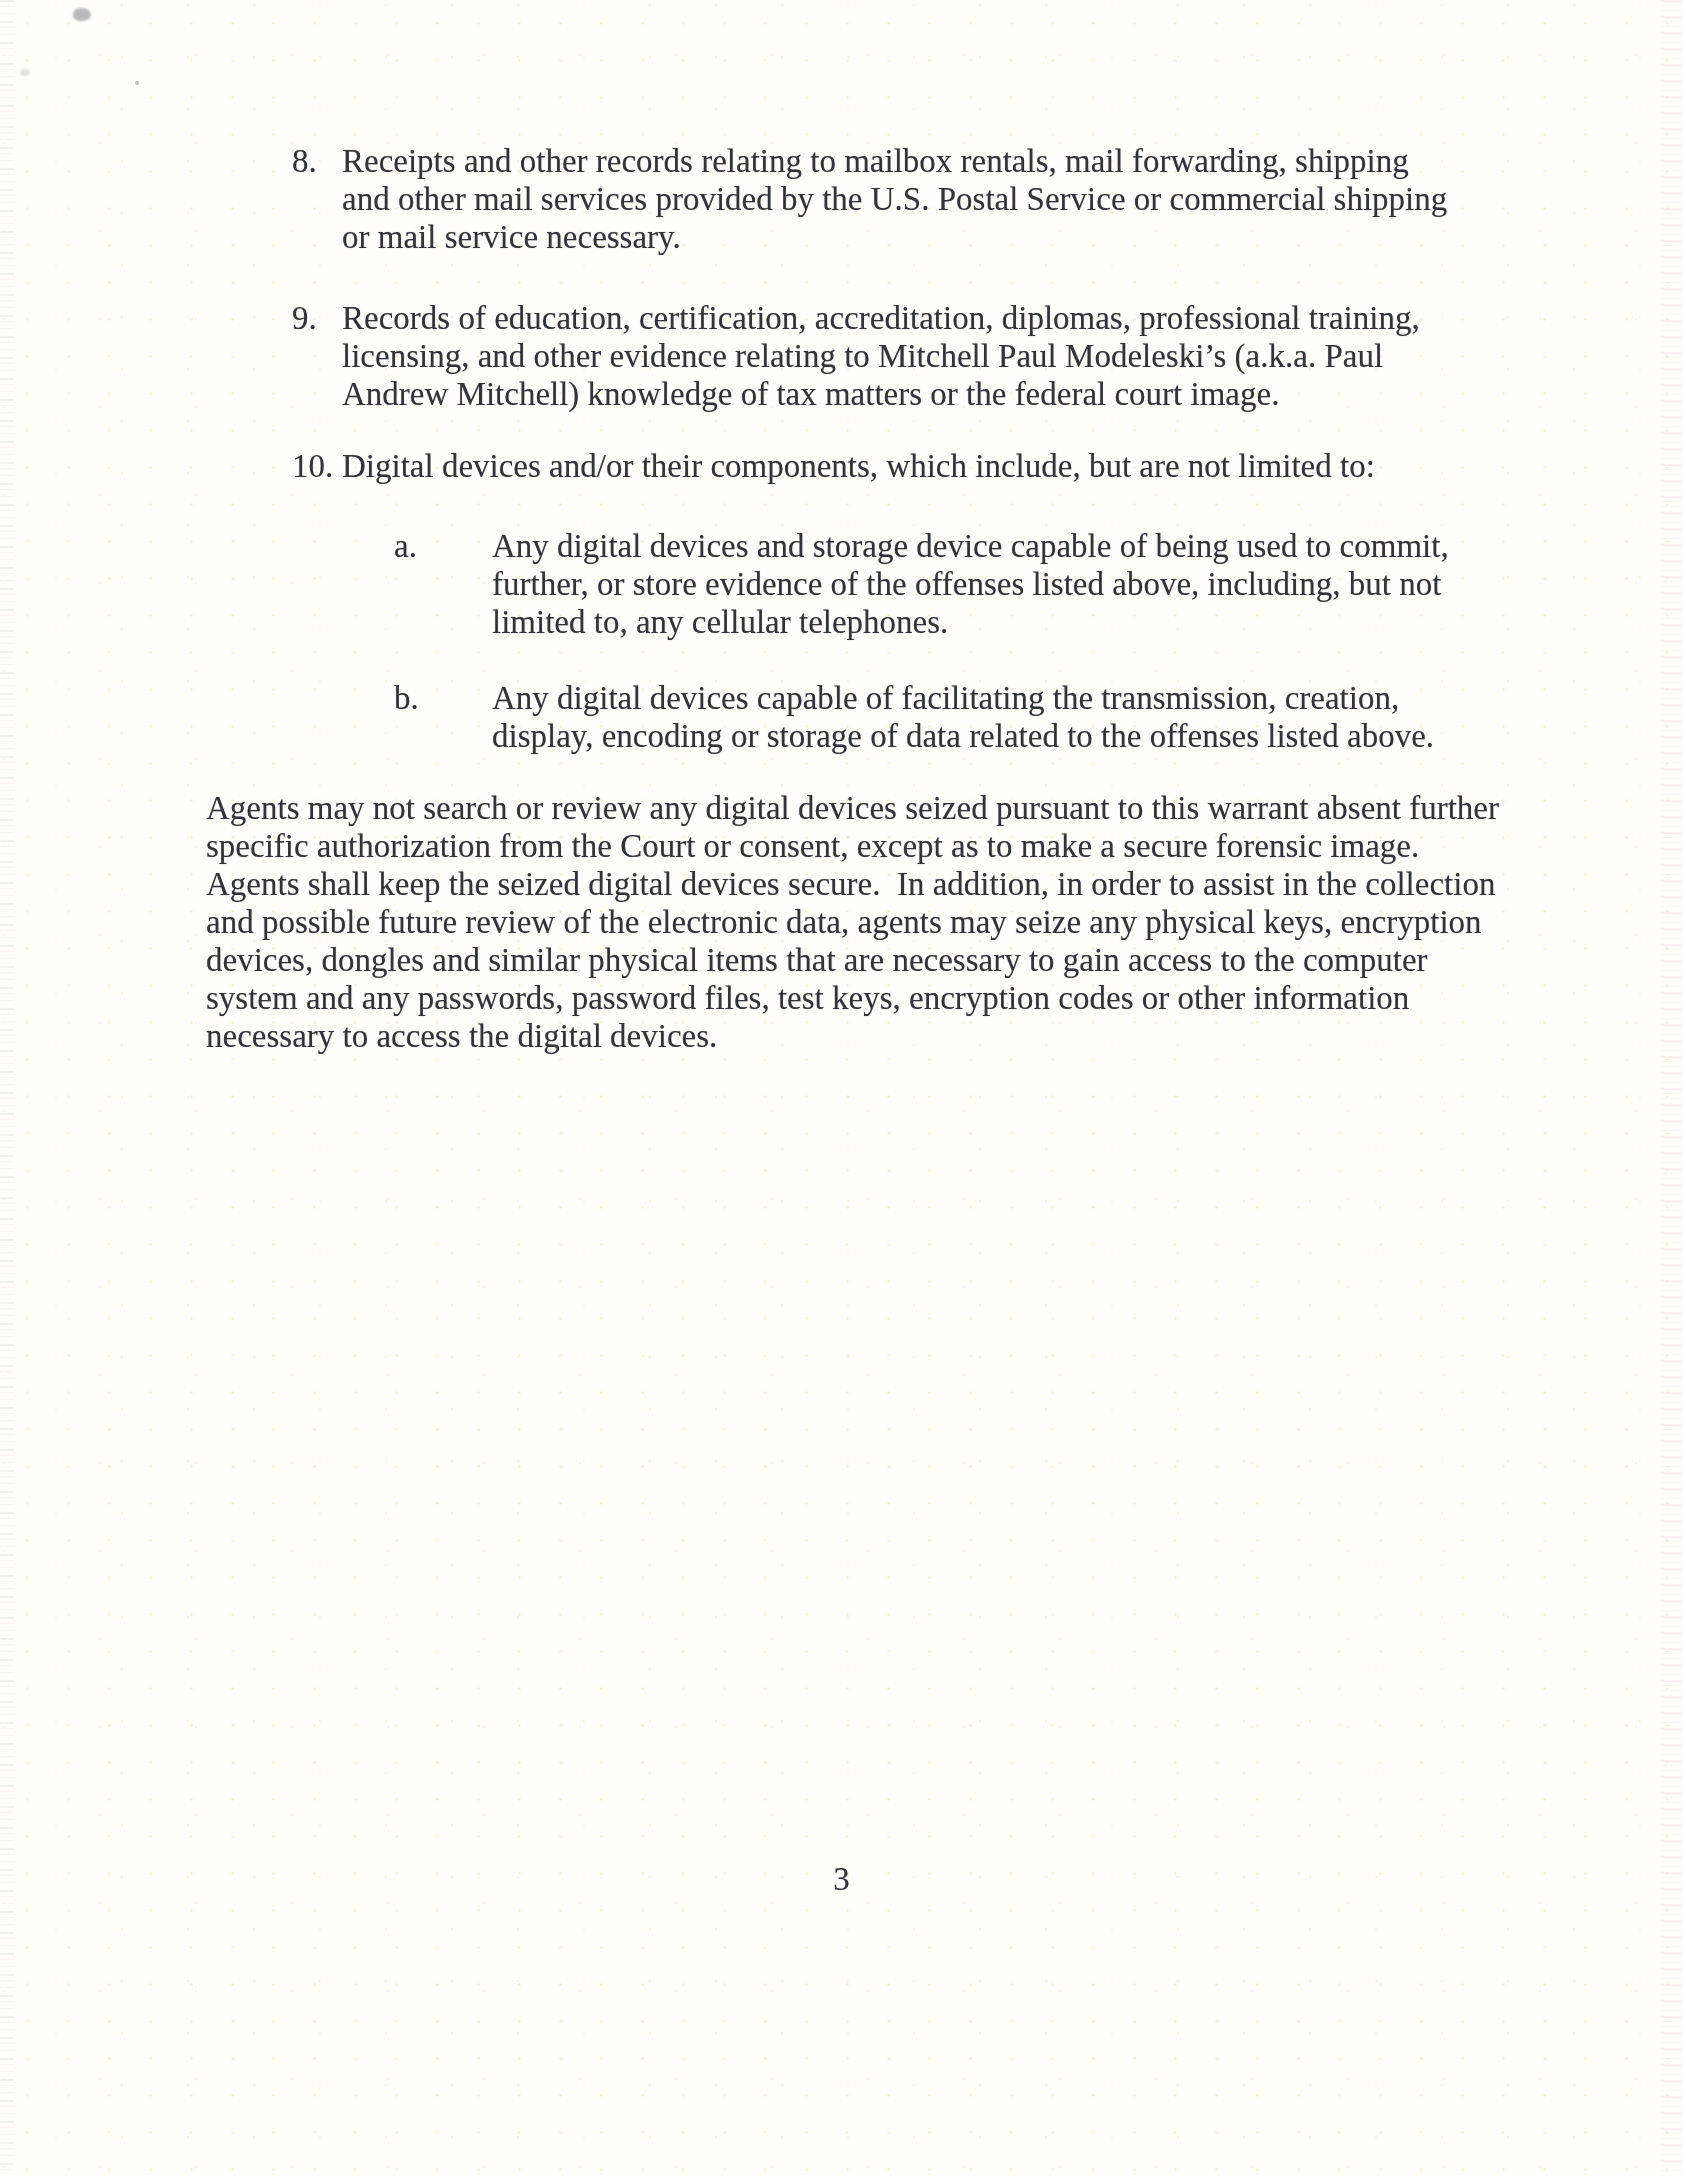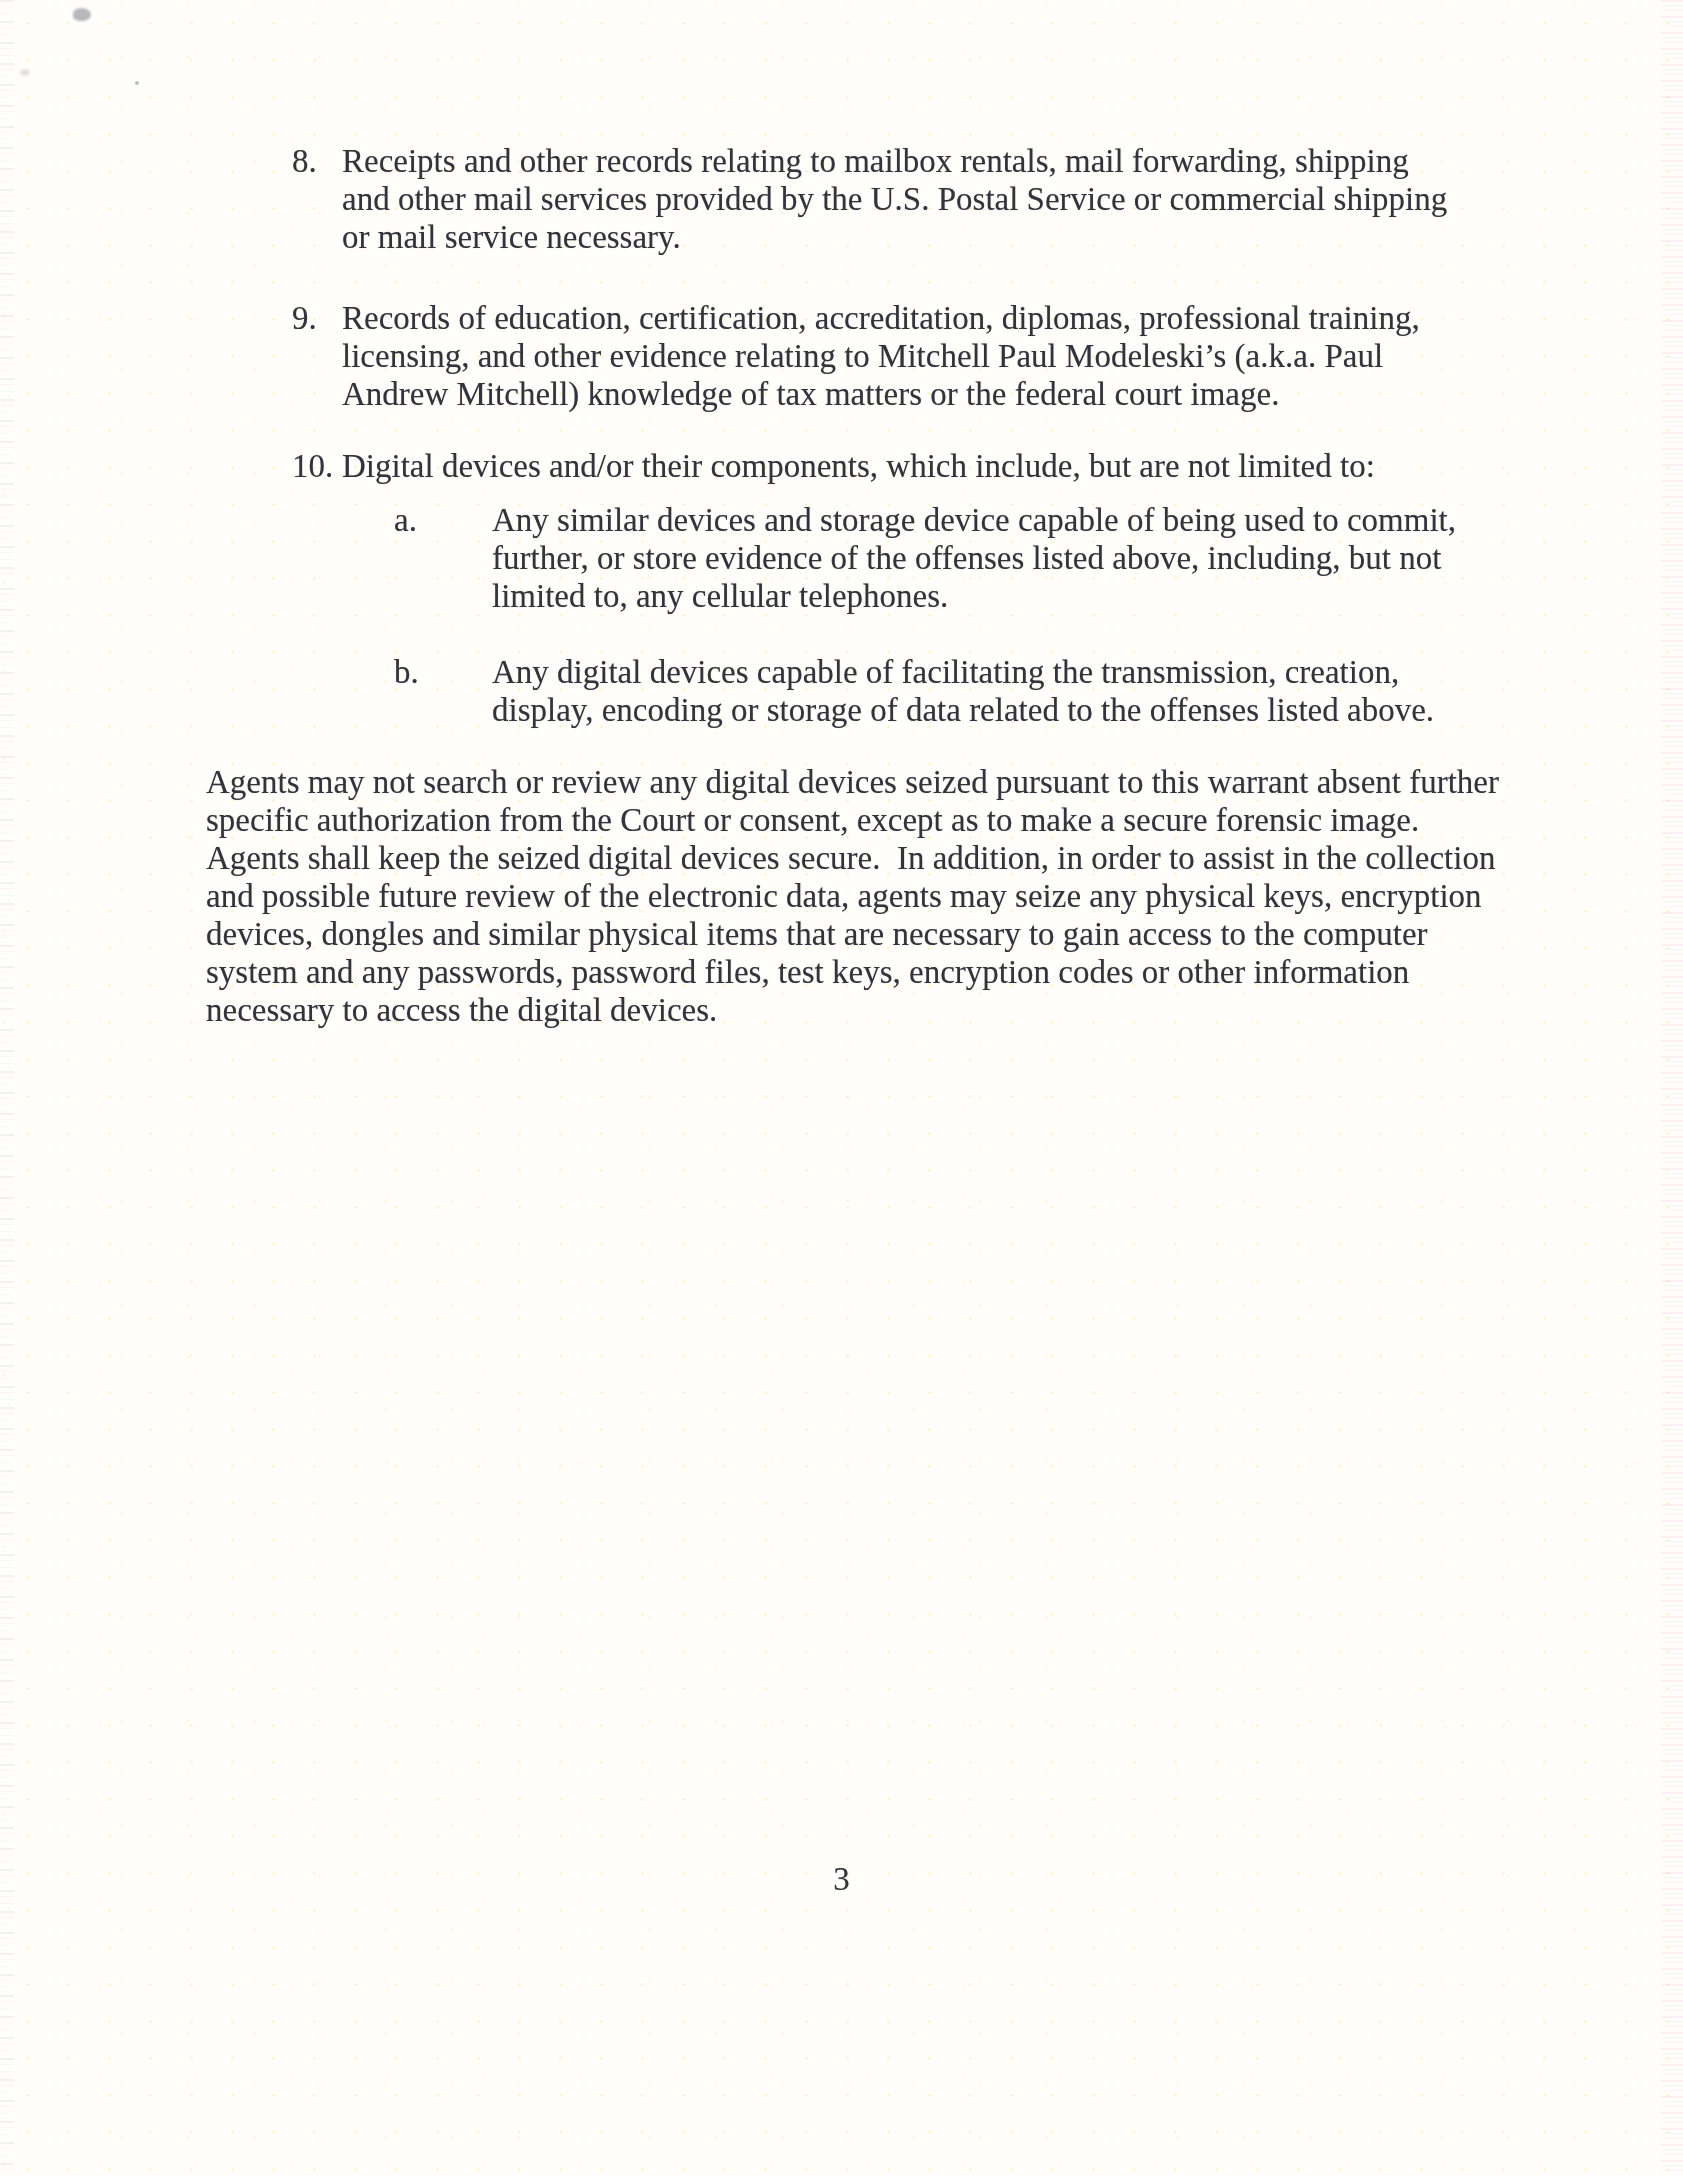--- a/index.html
+++ b/index.html
@@ -99,21 +99,21 @@
   }
   .sub-item .letter {
     flex: 0 0 98px;
   }
   .sub-item .txt {
     flex: 1 1 auto;
     max-width: 1000px;
     white-space: pre-wrap;
   }
   .mb-43 { margin-bottom: 43px; }
-  .mb-42 { margin-bottom: 16px; }
+  .mb-42 { margin-bottom: 42px; }
   .mb-38 { margin-bottom: 38px; }
   .mb-34 { margin-bottom: 34px; }
   .closing {
     margin: 16px;
     width: 1297px;
     white-space: pre-wrap;
   }
   .page-number {
     position: absolute;
     top: 1860px;
@@ -145,21 +145,21 @@
       <span class="txt">Records of education, certification, accreditation, diplomas, professional training, licensing, and other evidence relating to Mitchell Paul Modeleski’s (a.k.a. Paul Andrew Mitchell) knowledge of tax matters or the federal court image.</span>
     </div>
 
     <div class="num-item mb-42">
       <span class="num">10.</span>
       <span class="txt">Digital devices and/or their components, which include, but are not limited to:</span>
     </div>
 
     <div class="sub-item mb-38">
       <span class="letter">a.</span>
-      <span class="txt">Any similar devices and storage device capable of being used to commit, further, or store evidence of the offenses listed above, including, but not limited to, any cellular telephones.</span>
+      <span class="txt">Any digital devices and storage device capable of being used to commit, further, or store evidence of the offenses listed above, including, but not limited to, any cellular telephones.</span>
     </div>
 
     <div class="sub-item mb-34">
       <span class="letter">b.</span>
       <span class="txt">Any digital devices capable of facilitating the transmission, creation, display, encoding or storage of data related to the offenses listed above.</span>
     </div>
 
     <p class="closing">Agents may not search or review any digital devices seized pursuant to this warrant absent further specific authorization from the Court or consent, except as to make a secure forensic image.  Agents shall keep the seized digital devices secure.  In addition, in order to assist in the collection and possible future review of the electronic data, agents may seize any physical keys, encryption devices, dongles and similar physical items that are necessary to gain access to the computer system and any passwords, password files, test keys, encryption codes or other information necessary to access the digital devices.</p>
 
   </div>

